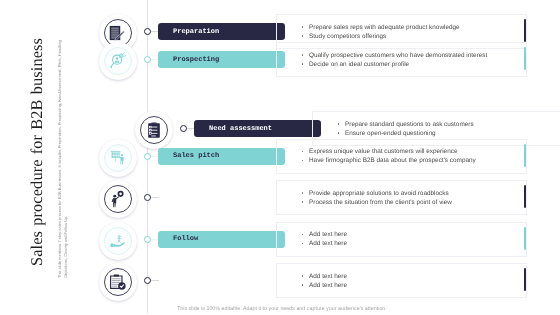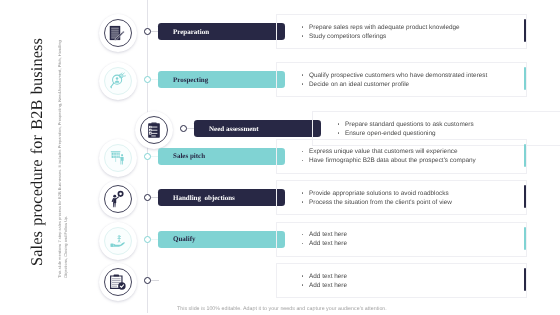--- a/index.html
+++ b/index.html
@@ -24,21 +24,21 @@
         background:#fff;box-shadow:0 1.2px 2.6px rgba(125,125,150,.26), 0 0 1px rgba(160,160,180,.20);}
   .circ .ring{position:absolute;left:5px;top:5px;width:28px;height:28px;border-radius:50%;
         box-sizing:border-box;background:#fff;}
   .circ svg{position:absolute;left:19px;top:19px;transform:translate(-50%,-50%);overflow:visible;}
   .circ svg[data-name="document-pen-icon"]{transform:translate(-55%,-50%);}
   .dot{position:absolute;left:143.5px;top:10px;width:7px;height:7px;border-radius:50%;
        background:#fff;box-sizing:border-box;}
   .connector{position:absolute;left:150.5px;top:13px;height:1px;width:8px;}
   .pill{position:absolute;left:158px;top:5px;width:127px;height:17px;border-radius:3.2px;}
   .pill span{position:absolute;left:15px;top:50%;transform:translateY(-50%);
-             font-family:Liberation Serif, serif;font-size:7px;font-weight:bold;white-space:pre;}
+             font-family:Liberation Mono, monospace;font-size:7px;font-weight:bold;white-space:pre;}
   .box{position:absolute;left:276px;top:-4px;width:251px;height:35px;border:1px solid #efeff3;
        box-sizing:border-box;background:transparent;}
   .bullets{position:absolute;left:24px;top:50%;transform:translateY(-50%);}
   .bl{display:flex;font-size:6.4px;line-height:9px;color:#4a4a4a;white-space:nowrap;}
   .bl i{position:relative;display:inline-block;width:8px;font-style:normal;font-size:0;}
   .bl i::before{content:"";position:absolute;left:0.6px;top:3.6px;width:1.6px;height:1.8px;border-radius:50%;background:#6e6e6e;}
   .bar{position:absolute;left:523.5px;top:1px;width:2px;height:23px;border-radius:1px;}
 
   .foot{position:absolute;left:177px;top:306px;font-size:5.3px;color:#a3a3a3;letter-spacing:.02px;}
 </style>
@@ -77,21 +77,21 @@
               <span data-name="bullet-text">Prepare sales reps with adequate product knowledge</span>
             </div>
             <div class="bl" data-name="bullet-item">
               <i data-name="bullet-marker"></i>
               <span data-name="bullet-text">Study competitors offerings</span>
             </div>
           </div>
         </div>
         <div class="bar" data-name="accent-bar" style="background:#282845"></div>
       </div>
-      <div class="row" data-name="process-row" style="top: 66px; text-align: center;">
+      <div class="row" data-name="process-row" style="top: 46px; text-align: center;">
         <div class="circ" data-name="icon-circle">
           <div class="halo" data-name="icon-halo"></div>
           <div class="ring" data-name="icon-ring" style="background:#fafefe;border:.7px solid #dff3f2"></div>
           <svg width="16.2" height="16.2" viewBox="0 0 22 22" data-name="search-person-icon">
    <g fill="none" stroke="#80d3d3" stroke-width="1.4" stroke-linecap="round" stroke-linejoin="round">
      <circle cx="9.8" cy="9.2" r="6.2"></circle>
      <path d="M5.4 13.6L1.6 18.6"></path>
      <path d="M1.1 19.1l1.1 1.1"></path>
    </g>
    <circle cx="9.7" cy="7.5" r="1.7" fill="#80d3d3"></circle>
@@ -200,23 +200,20 @@
           <svg width="14.4" height="17.1" viewBox="0 0 18 22" data-name="person-solution-icon">
    <circle cx="4.8" cy="7.3" r="1.9" fill="#282845"></circle>
    <path d="M3.0 10.0h3.7v6.0h-.6l-.5 5.6h-.9l-.4-5.6h-.4l-.5 5.6h-.9z" fill="#282845"></path>
    <path d="M3.1 10.6L1.6 14.2" fill="none" stroke="#282845" stroke-width="1.45" stroke-linecap="round"></path>
    <path d="M6.4 10.8l3.4-2.5" fill="none" stroke="#282845" stroke-width="1.45" stroke-linecap="round"></path>
    <circle cx="12.3" cy="4.4" r="2.8" fill="none" stroke="#282845" stroke-width="2.2"></circle>
  </svg>
         </div>
         <div class="dot" data-name="timeline-dot" style="border:1.15px solid #282845"></div>
         <div class="connector" data-name="connector-line" style="background:#282845;opacity:.18"></div>
-        <div class="pill" data-name="step-pill" style="background:#282845">
-          <span data-name="step-label" style="color:#ffffff">Handling  objections</span>
-        </div>
         <div class="box" data-name="detail-box">
           <div class="bullets" data-name="bullet-list">
             <div class="bl" data-name="bullet-item">
               <i data-name="bullet-marker"></i>
               <span data-name="bullet-text">Provide appropriate solutions to avoid roadblocks</span>
             </div>
             <div class="bl" data-name="bullet-item">
               <i data-name="bullet-marker"></i>
               <span data-name="bullet-text">Process the situation from the client's point of view</span>
             </div>
@@ -238,21 +235,21 @@
    <path d="M.9 13.6h4.4c.4 0 .8.1 1.1.3l1.2.9h6.9c1.3-1.4 2.9-2.6 4.9-3.5.8-.4 1.5.5.9 1.2-1.8 2.1-4.3 3.9-7.1 4.9-.5.2-1.1.3-1.6.3H.9z" fill="#80d3d3"></path>
    <rect x=".5" y="13.0" width="4.2" height="4.6" rx=".5" fill="#80d3d3"></rect>
    <g stroke="#ffffff" stroke-width=".55" opacity=".85">
               <path d="M4.7 14.3v2.8"></path>
             </g>
  </svg>
         </div>
         <div class="dot" data-name="timeline-dot" style="border:1.15px solid #80d3d3"></div>
         <div class="connector" data-name="connector-line" style="background:#80d3d3;opacity:.18"></div>
         <div class="pill" data-name="step-pill" style="background:#80d3d3">
-          <span data-name="step-label" style="color:#282845">Qualify</span>
+          <span data-name="step-label" style="color:#282845">Follow</span>
         </div>
         <div class="box" data-name="detail-box">
           <div class="bullets" data-name="bullet-list">
             <div class="bl" data-name="bullet-item">
               <i data-name="bullet-marker"></i>
               <span data-name="bullet-text">Add text here</span>
             </div>
             <div class="bl" data-name="bullet-item">
               <i data-name="bullet-marker"></i>
               <span data-name="bullet-text">Add text here</span>

